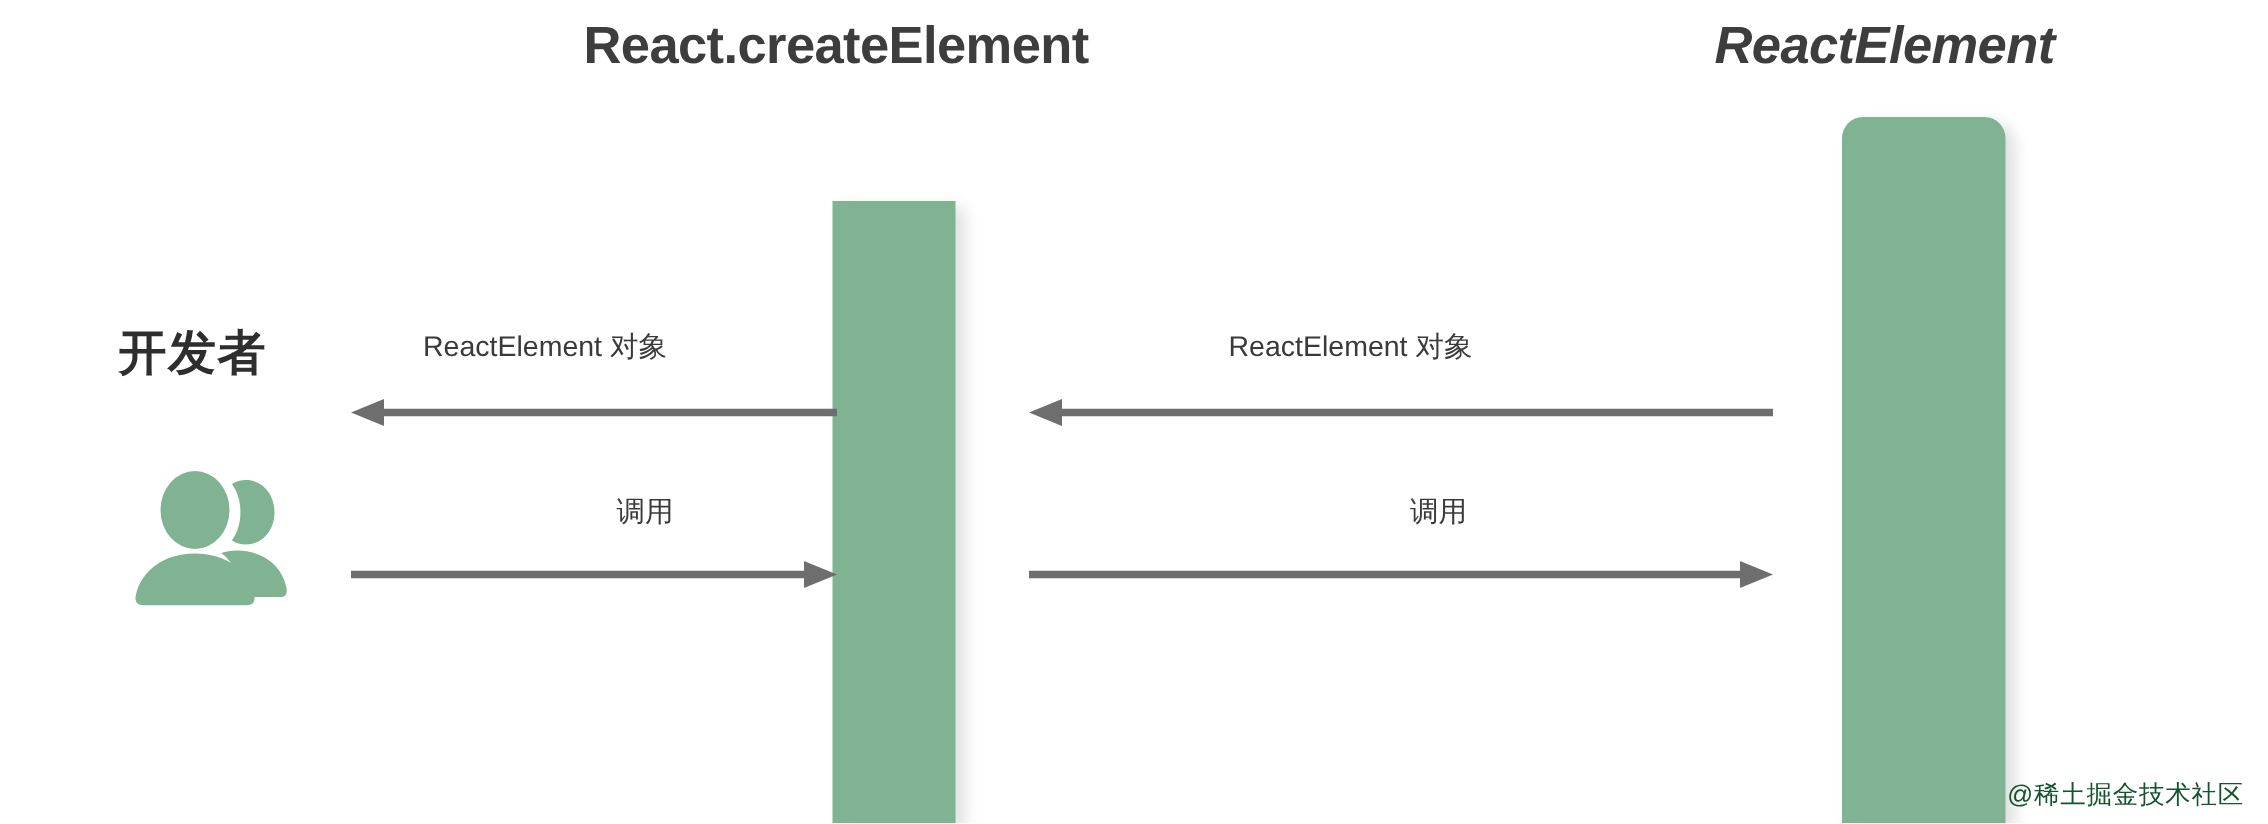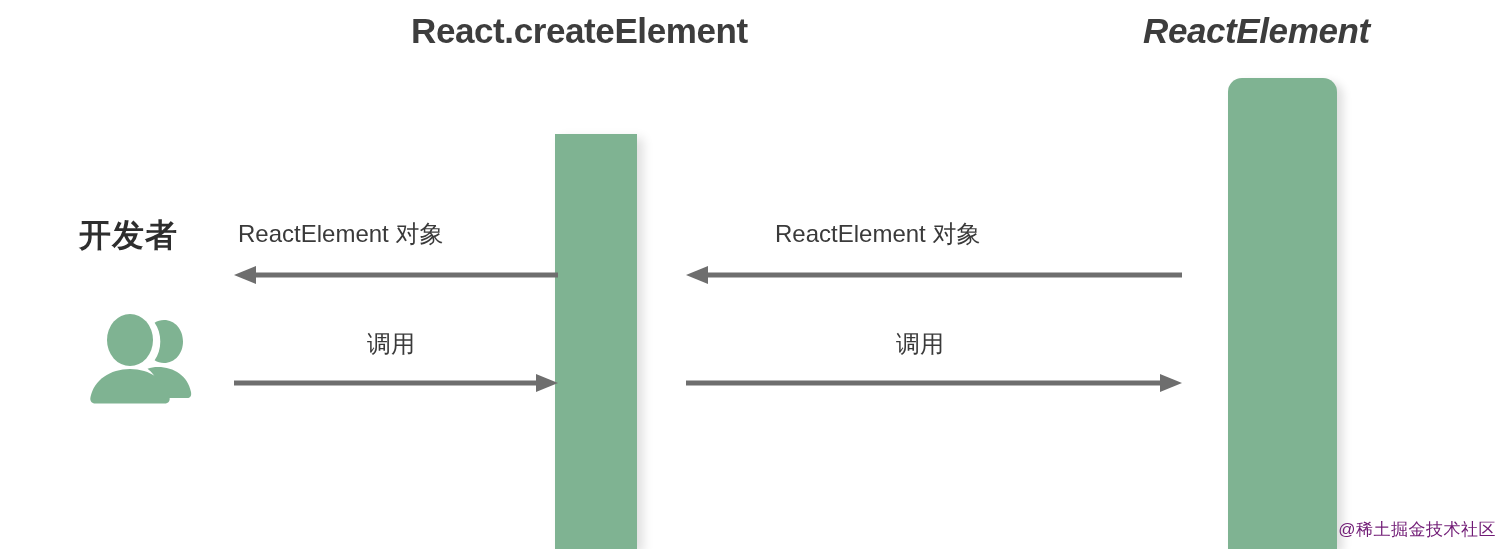--- a/index.html
+++ b/index.html
@@ -21,21 +21,21 @@
   
   .col-title {
     position: absolute;
     font-weight: bold;
     color: #3d3d3d;
     font-size: 35px;
     letter-spacing: -0.4px;
     white-space: nowrap;
     line-height: 1;
   }
-  #title-create { left: 411px; top: 13px; }
+  #title-create { left: 389px; top: 13px; }
   #title-element { left: 1143px; top: 13px; font-style: italic; }
 
   
   .lifeline {
     position: absolute;
     background: #7fb392;
     box-shadow: 6px 4px 10px rgba(0,0,0,0.13);
   }
   #bar-create {
     left: 555px;
@@ -72,42 +72,43 @@
     height: 98px;
   }
 
   
   .arrow-svg {
     position: absolute;
     overflow: visible;
   }
   .arrow-label {
     position: absolute;
-    font-size: 24px;
+    font-size: 19px;
     color: #3a3a3a;
     white-space: nowrap;
     line-height: 1;
+    margin-left: 44px;
   }
   #lbl-left-top   { left: 238px;  top: 222px; }
   #lbl-right-top  { left: 775px;  top: 222px; }
   #lbl-left-bot   { left: 367px;  top: 332px; }
   #lbl-right-bot  { left: 896px;  top: 332px; }
 
   #arrow-left-top   { left: 234px; top: 263px; width: 324px; height: 24px; }
   #arrow-right-top  { left: 686px; top: 263px; width: 496px; height: 24px; }
   #arrow-left-bot   { left: 234px; top: 371px; width: 324px; height: 24px; }
   #arrow-right-bot  { left: 686px; top: 371px; width: 496px; height: 24px; }
 
   
   #watermark {
     position: absolute;
     right: 16px;
     bottom: 8px;
     font-size: 17px;
-    color: #701a75;
+    color: #14532d;
     white-space: nowrap;
     letter-spacing: 0.5px;
   }
 </style>
 </head>
 <body>
 
 <div id="canvas">
 
   <div class="col-title" id="title-create">React.createElement</div>

